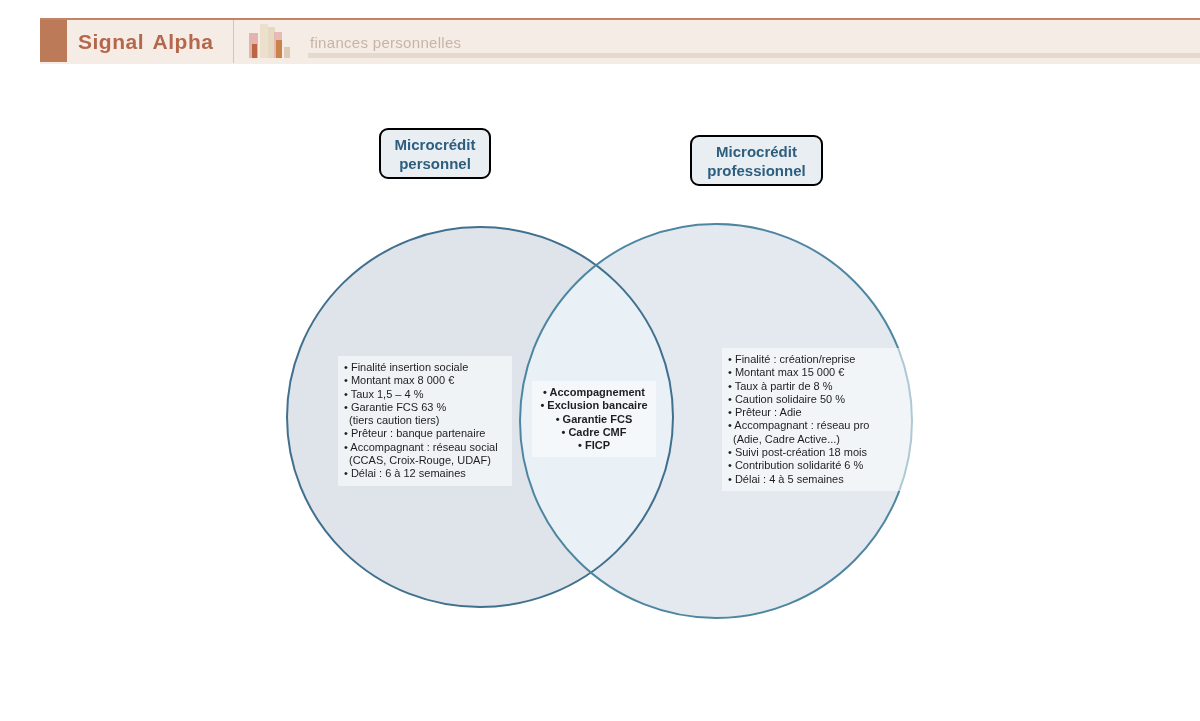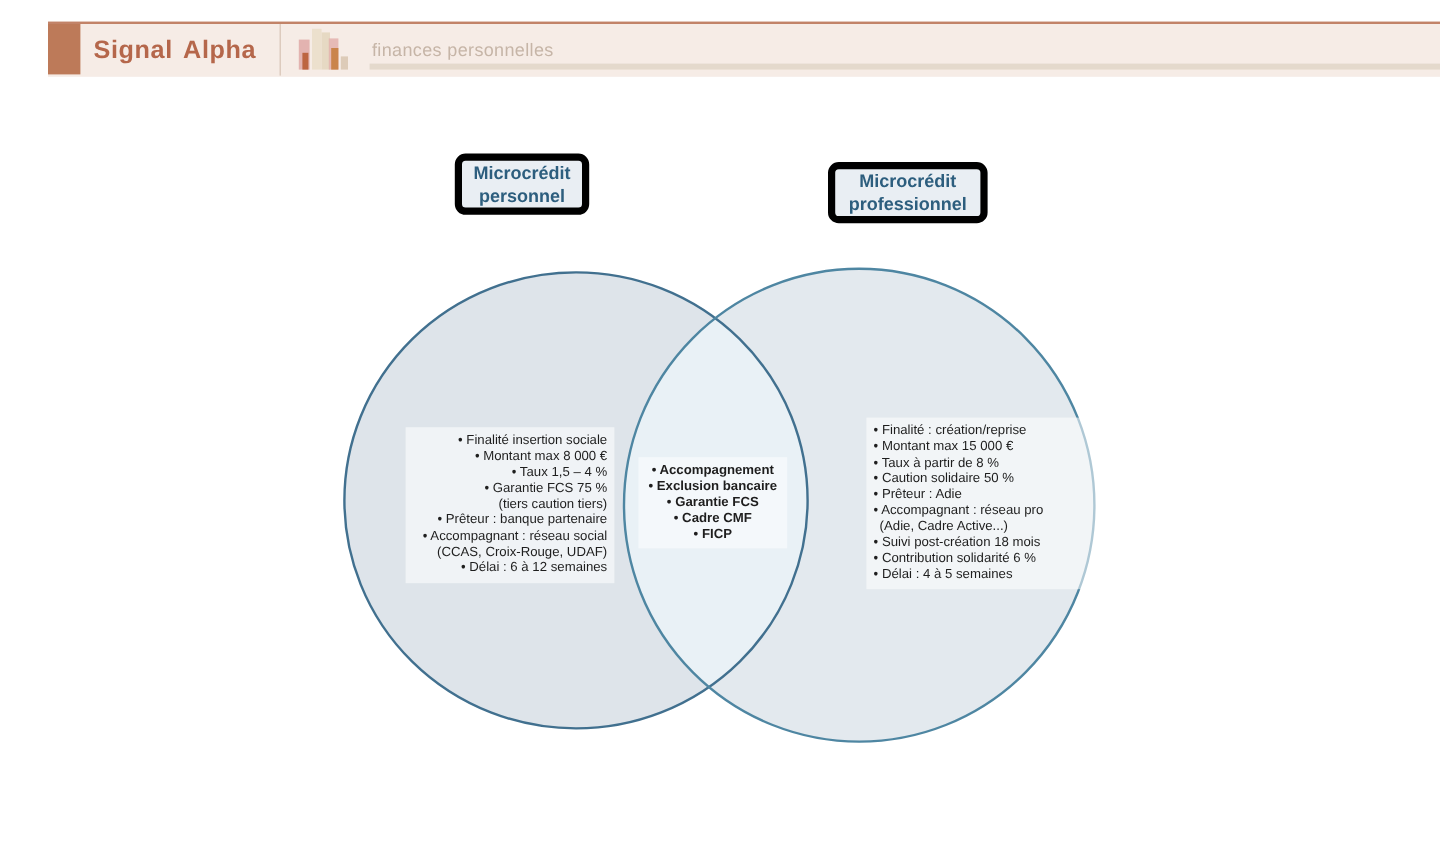--- a/index.html
+++ b/index.html
@@ -47,33 +47,33 @@
     background: #e4d9cc;
   }
 
   
   .venn-svg { position: absolute; left: 0; top: 0; width: 1200px; height: 721px; }
 
   
   .title-box {
     position: absolute; display: flex; flex-direction: column;
     align-items: center; justify-content: center;
-    border: 6px solid #000000; border-radius: 9px; background: #e9eef3;
+    border: 2px solid #000000; border-radius: 9px; background: #e9eef3;
     color: #2d5e7e; font-weight: bold; font-size: 15px; line-height: 19px;
     text-align: center;
   }
   .tb-left  { left: 379px; top: 128px; width: 112px; height: 51px; }
   .tb-right { left: 690px; top: 135px; width: 133px; height: 51px; }
 
   
   .panel {
     position: absolute; font-size: 11px; line-height: 13.3px; color: #1e1e1e;
     padding: 5px 6px; background: rgba(255,255,255,0.55);
   }
-  .p-left  { left: 338px; top: 356px; width: 174px; text-align: right; }
+  .p-left  { left: 338px; top: 356px; width: 174px; }
   .p-mid   { left: 532px; top: 381px; width: 124px; text-align: center; font-weight: bold; background: rgba(255,255,255,0.5); }
   .p-right { left: 722px; top: 348px; width: 192px; }
   .panel .cont { padding-left: 5px; }
 </style>
 </head>
 <body>
 
 <div class="page">
 
   <div class="hdr-band"></div>
@@ -115,21 +115,21 @@
   </div>
   <div class="title-box tb-right">
     <span>Microcrédit</span>
     <span>professionnel</span>
   </div>
 
   <div class="panel p-left">
     <div class="line">• Finalité insertion sociale</div>
     <div class="line">• Montant max 8 000 €</div>
     <div class="line">• Taux 1,5 – 4 %</div>
-    <div class="line">• Garantie FCS 75 %</div>
+    <div class="line">• Garantie FCS 63 %</div>
     <div class="line cont">(tiers caution tiers)</div>
     <div class="line">• Prêteur : banque partenaire</div>
     <div class="line">• Accompagnant : réseau social</div>
     <div class="line cont">(CCAS, Croix-Rouge, UDAF)</div>
     <div class="line">• Délai : 6 à 12 semaines</div>
   </div>
 
   <div class="panel p-mid">
     <div class="line">• Accompagnement</div>
     <div class="line">• Exclusion bancaire</div>

